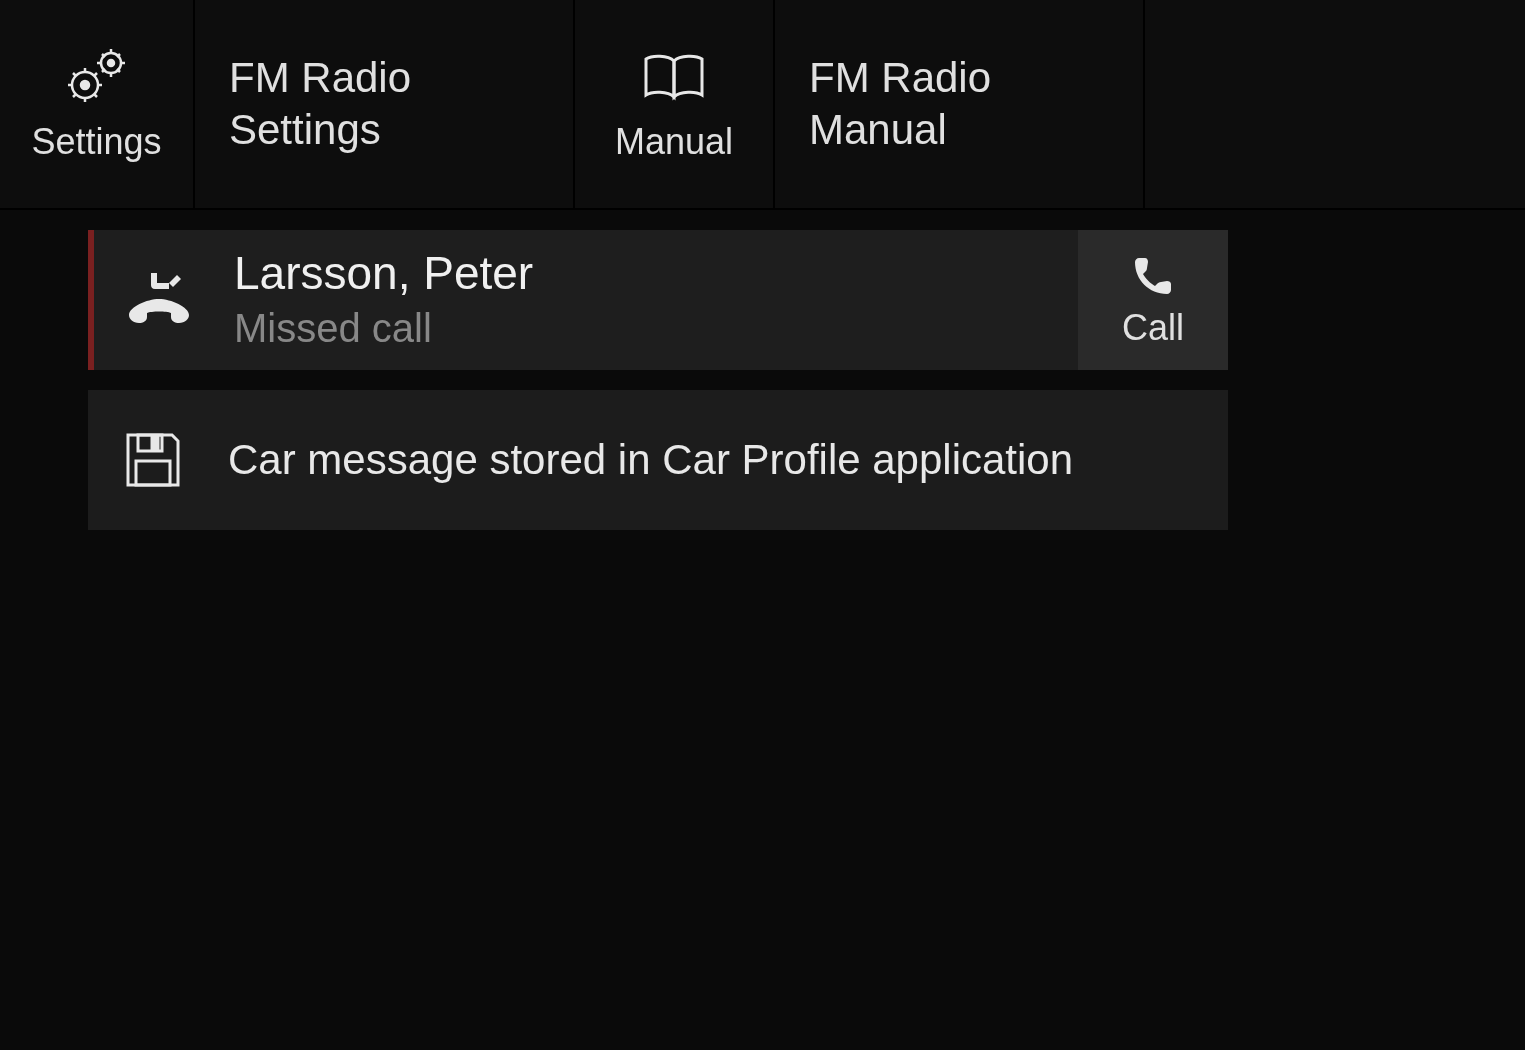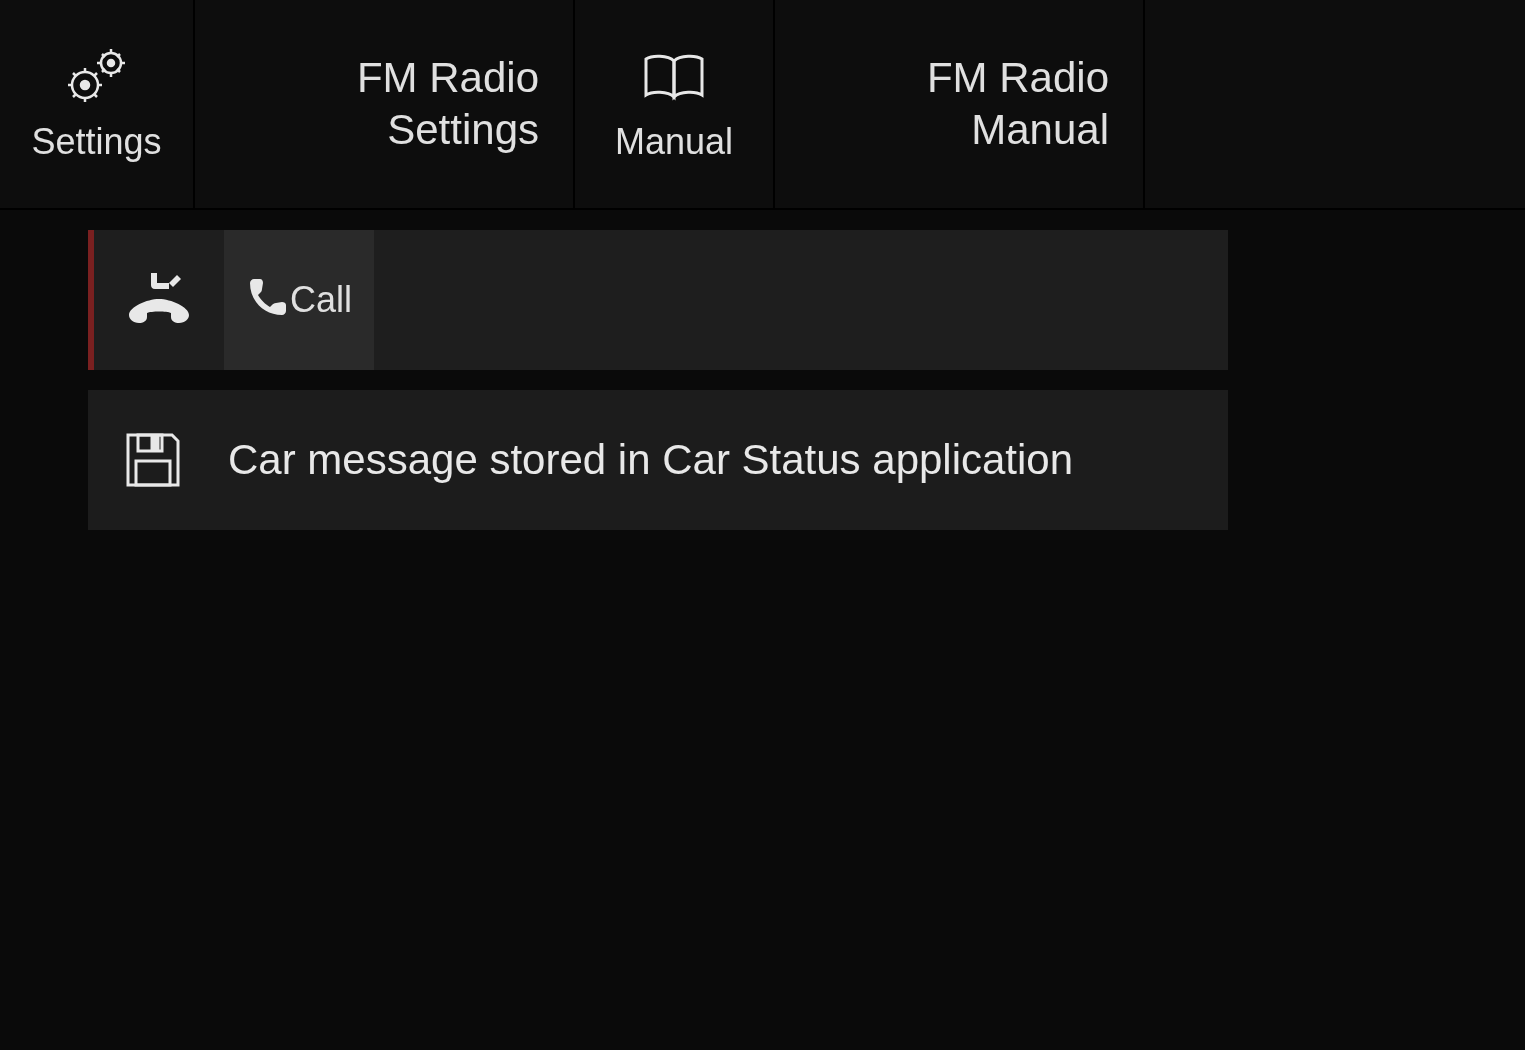--- a/index.html
+++ b/index.html
@@ -28,21 +28,21 @@
       display: flex;
       flex-direction: column;
       align-items: center;
       justify-content: center;
       padding: 20px 34px;
       border-right: 2px solid #000;
       cursor: pointer;
     }
     
     .toolbar-item.text-only {
-      align-items: flex-end;
+      align-items: flex-start;
       justify-content: center;
       flex-direction: column;
     }
     
     .toolbar-item.text-only span {
       font-size: 42px;
       font-weight: 300;
       line-height: 1.25;
       color: #e0e0e0;
     }
@@ -119,21 +119,21 @@
       font-size: 42px;
       font-weight: 300;
       color: #e8e8e8;
     }
     
     .notif-action {
       width: 150px;
       height: 100%;
       background: #2a2a2a;
       display: flex;
-      flex-direction: row;
+      flex-direction: column;
       align-items: center;
       justify-content: center;
       cursor: pointer;
       text-align: right;
     }
     
     .notif-action-icon {
       height: 50px;
       display: flex;
       align-items: center;
@@ -214,20 +214,24 @@
   <div class="notif-card missed">
     <div class="notif-icon">
       <svg width="80" height="70" viewBox="0 0 80 70">
         <g fill="#e8e8e8">
           <path d="M 38 8 L 38 18 L 50 18 L 50 24 L 36 24 C 33 24 32 22 32 20 L 32 8 Z"></path>
           <path d="M 50 18 L 58 10 L 62 14 L 54 22 Z"></path>
           <path d="M 10 50 C 10 42, 28 34, 40 34 C 52 34, 70 42, 70 50 C 70 54, 66 58, 60 58 C 56 58, 52 56, 52 52 L 52 48 C 48 46, 32 46, 28 48 L 28 52 C 28 56, 24 58, 20 58 C 14 58, 10 54, 10 50 Z"></path>
         </g>
       </svg>
     </div>
+    <div class="notif-body">
+      <div class="notif-title">Larsson, Peter</div>
+      <div class="notif-sub">Missed call</div>
+    </div>
     <div class="notif-action">
       <div class="notif-action-icon">
         <svg width="44" height="44" viewBox="0 0 44 44">
           <path fill="#e8e8e8" d="M 8 4 C 6 4, 4 6, 4 8 C 4 26, 18 40, 36 40 C 38 40, 40 38, 40 36 L 40 30 C 40 28, 38 27, 36 27 L 30 28 C 28 28, 27 29, 26 30 L 24 32 C 20 30, 14 24, 12 20 L 14 18 C 15 17, 16 16, 16 14 L 17 8 C 17 6, 16 4, 14 4 Z"></path>
         </svg>
       </div>
       <div class="notif-action-label">Call</div>
     </div>
   </div>
 
@@ -236,17 +240,17 @@
       <svg width="62" height="62" viewBox="0 0 62 62">
         <g fill="none" stroke="#e8e8e8" stroke-width="3">
           <path d="M 6 6 L 50 6 L 56 12 L 56 56 L 6 56 Z"></path>
           <rect x="16" y="6" width="24" height="16"></rect>
           <rect x="30" y="8" width="6" height="12" fill="#e8e8e8"></rect>
           <rect x="14" y="32" width="34" height="24"></rect>
         </g>
       </svg>
     </div>
     <div class="notif-body">
-      <div class="notif-single-line">Car message stored in Car Status application</div>
+      <div class="notif-single-line">Car message stored in Car Profile application</div>
     </div>
   </div>
 
 </div>
 
 </body></html>

